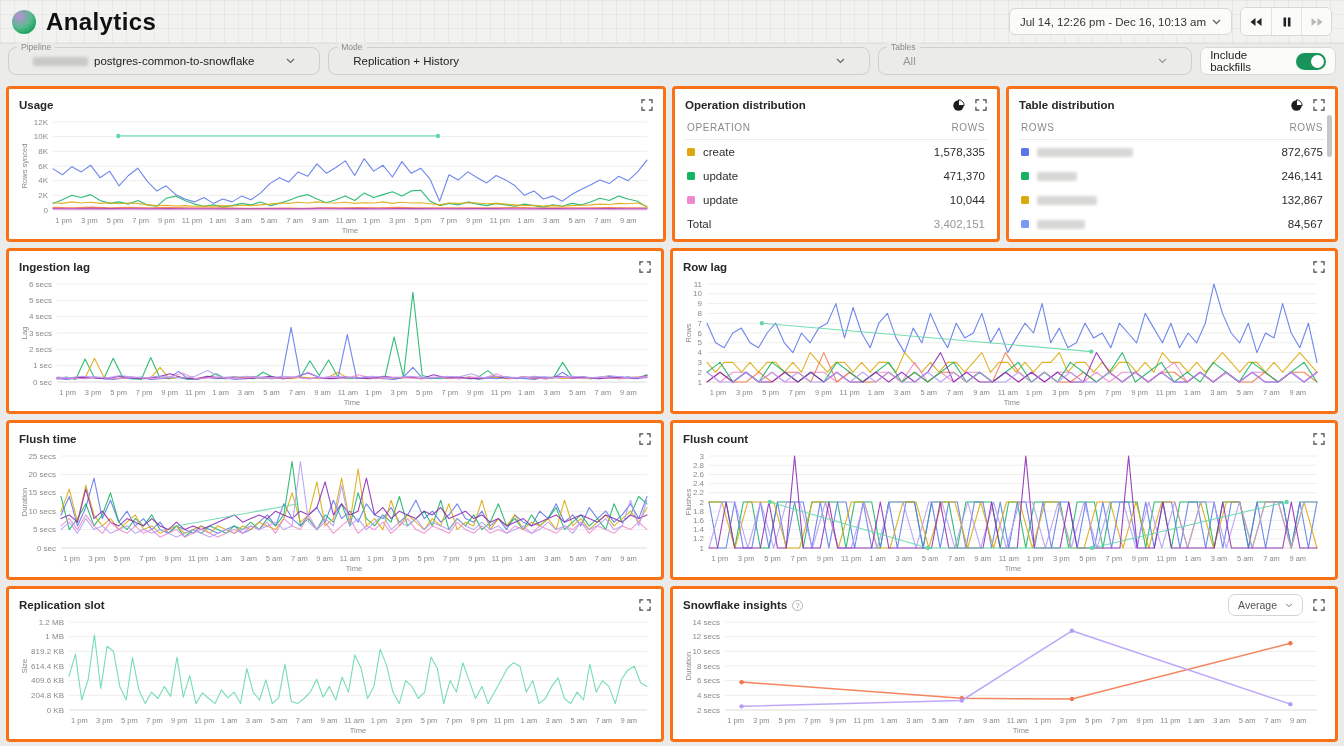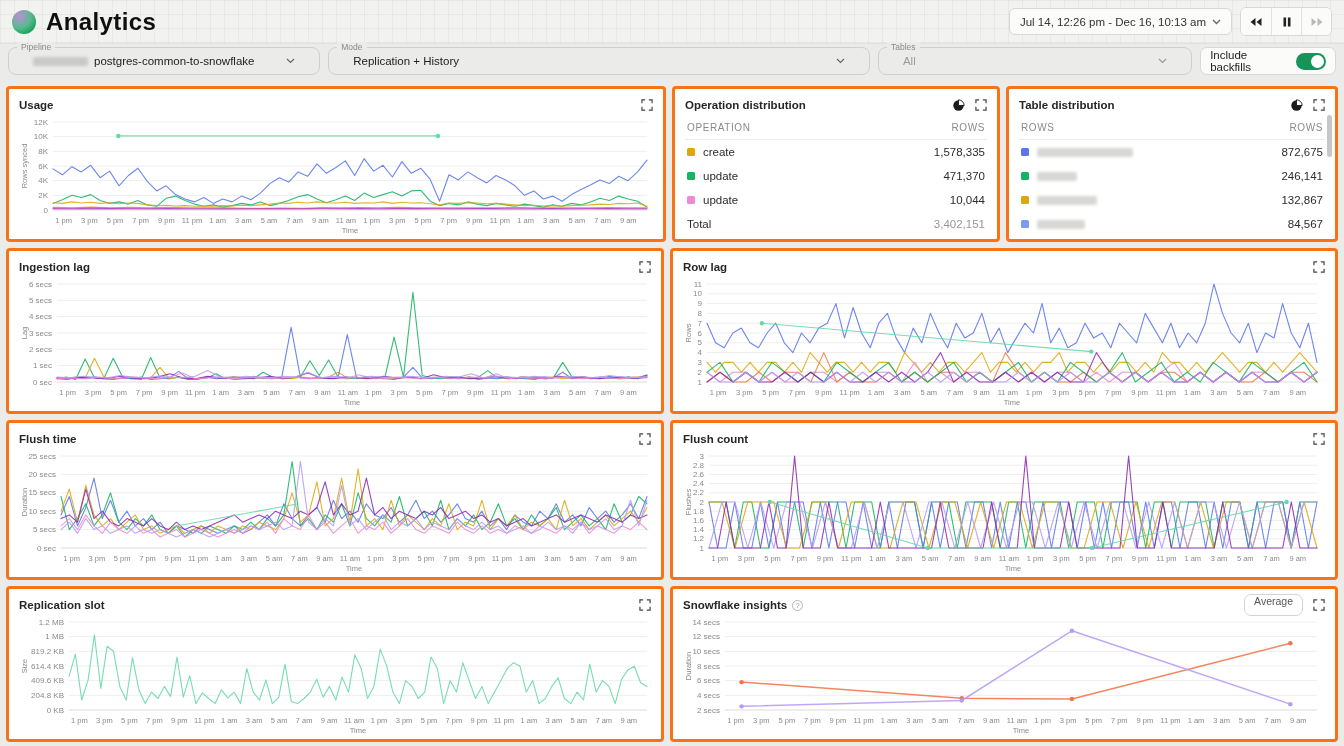--- a/index.html
+++ b/index.html
@@ -60,21 +60,21 @@
     color:#8a8a8a; padding:4px 2px 6px 2px; border-bottom:1px solid #ececea; }
   .trow { display:flex; align-items:center; height:24px; font-size:11.5px; padding:0 2px; }
   .sq { width:8px; height:8px; border-radius:1.5px; margin-right:8px; flex:0 0 auto; }
   .tname { color:#2c2c2c; }
   .tval { margin-left:auto; color:#2c2c2c; }
   .trow.total { color:#979795; }
   .trow.total .tval { color:#979795; }
   .scrollthumb { position:absolute; right:3px; top:26px; width:5px; height:42px; border-radius:3px; background:#c7c7c5; }
 
   .avg-select { height:22px; display:flex; align-items:center; gap:8px; padding:0 9px;
-    border:1px solid #d4d4d2; border-radius:7px; font-size:10.5px; color:#555; background:#fff; cursor:pointer;flex-direction:column; }
+    border:1px solid #d4d4d2; border-radius:7px; font-size:10.5px; color:#555; background:#fff; cursor:pointer; }
   .help { width:11px; height:11px; border-radius:50%; border:1px solid #b5b5b3; color:#9a9a98;
     font-size:7.5px; display:inline-flex; align-items:center; justify-content:center; margin-left:5px; }
 </style>
 </head>
 <body>
 
 <div class="topbar">
   <div class="logo"></div>
   <div class="app-title">Analytics</div>
   <div class="topbar-right">

